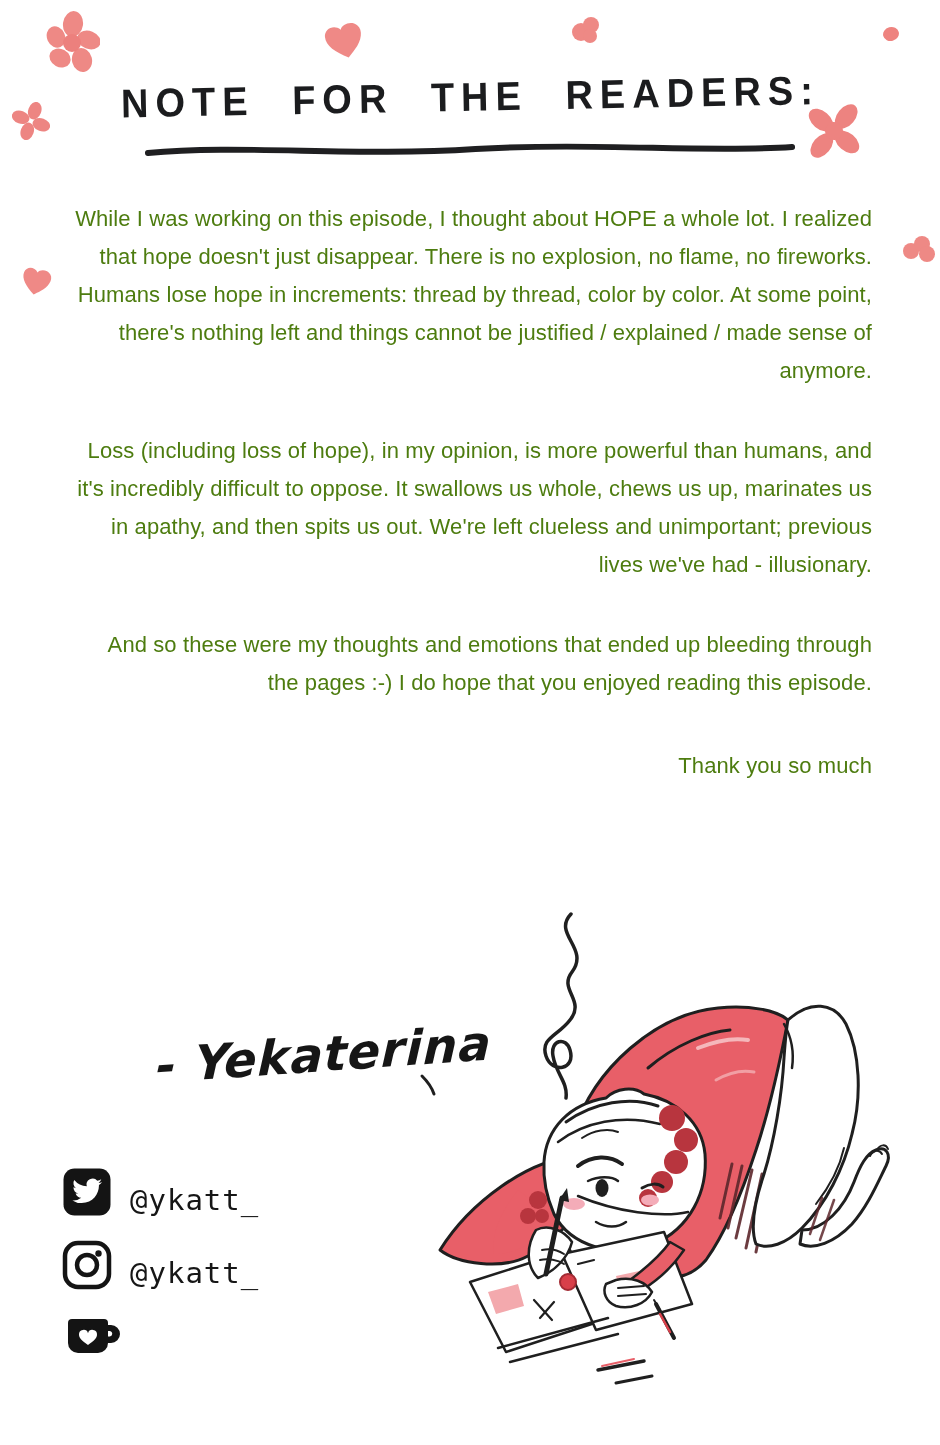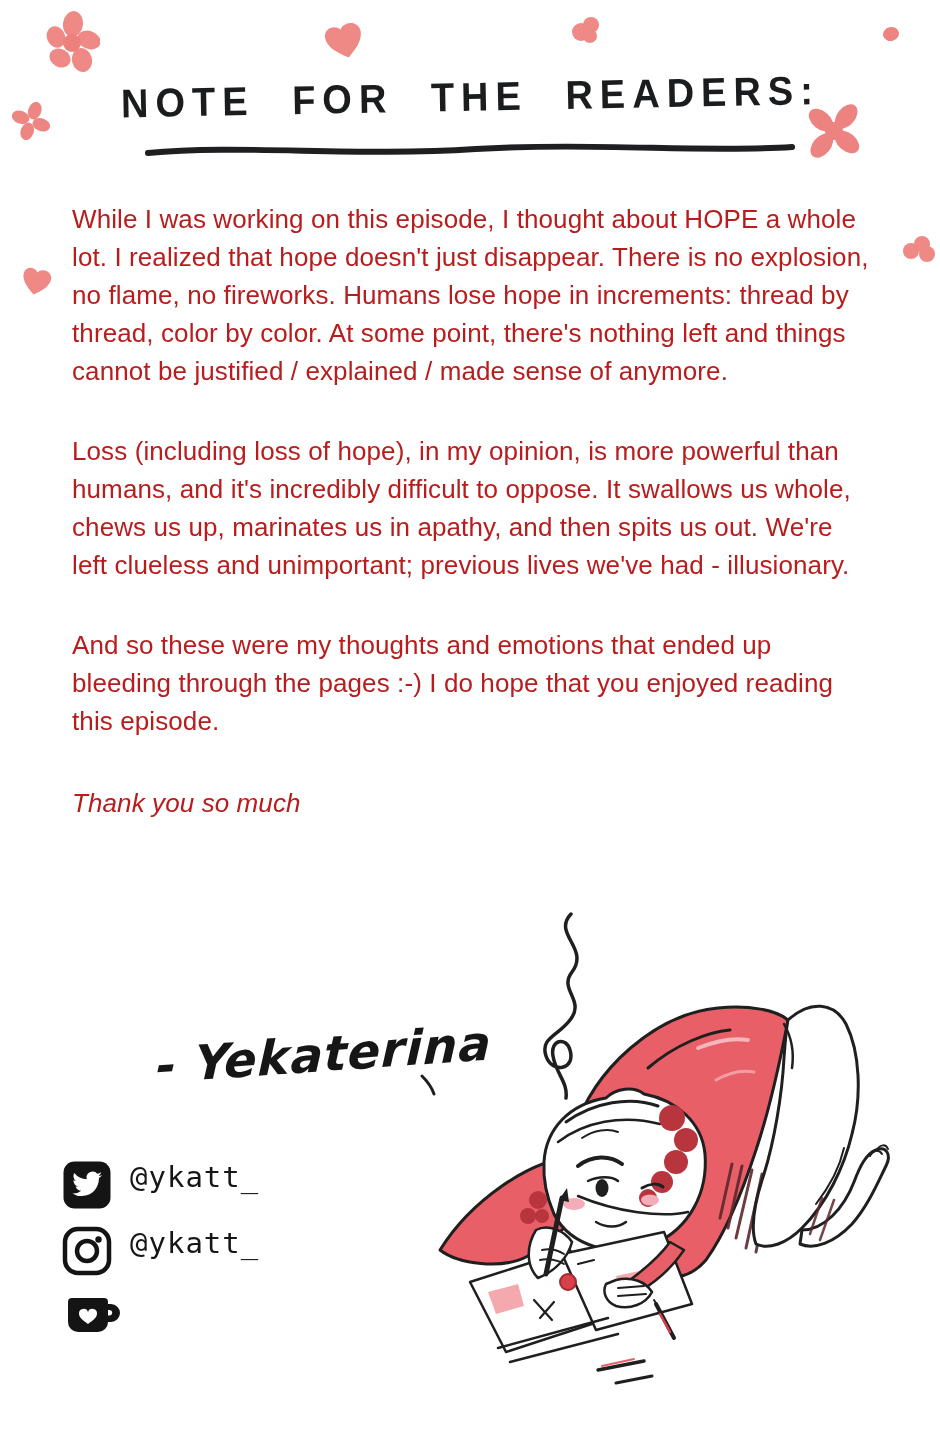--- a/index.html
+++ b/index.html
@@ -17,36 +17,36 @@
     font-family:"Liberation Sans",sans-serif;
     font-weight:700;font-size:38px;color:#1b1c1e;
     letter-spacing:7px;word-spacing:20px;
     transform:rotate(-1.1deg) scaleY(1.06);
     white-space:nowrap;
   }
   .title-underline{position:absolute;left:143px;top:64px;width:655px;height:22px;}
   
   .note-body{
     position:absolute;left:72px;top:200px;width:800px;
-    font-size:26px;line-height:38px;color:#b91c1c;letter-spacing:0.1px;
+    font-size:22px;line-height:38px;color:#4d7c0f;letter-spacing:0.1px;text-align:right;
   }
   .note-body p{margin:0 0 42px 0;}
-  .thanks{line-height:43px;margin:0;font-style:italic;}
+  .thanks{line-height:43px;margin:0;}
   .signature{
     position:absolute;left:156px;top:1026px;
     font-family:"DejaVu Sans",sans-serif;
     font-style:italic;font-weight:600;font-size:48px;color:#161616;
     transform:rotate(-4deg) skewX(-6deg);
     letter-spacing:1px;white-space:nowrap;
   }
   
   .social{
     position:absolute;left:62px;top:1160px;display:flex;flex-direction:column;gap:16px;
   }
-  .social-row{display:flex;align-items:flex-start;height:50px;}
+  .social-row{display:flex;align-items:flex-end;height:50px;margin-top:7px;}
   .social-icon{width:68px;flex:0 0 68px;display:flex;align-items:center;}
   .social-handle{
     font-family:"DejaVu Sans Mono","Liberation Mono",monospace;
     font-size:29px;color:#161616;letter-spacing:1px;white-space:nowrap;
   }
   .illustration{position:absolute;left:418px;top:898px;width:522px;height:547px;}
 </style>
 </head>
 <body>
 

